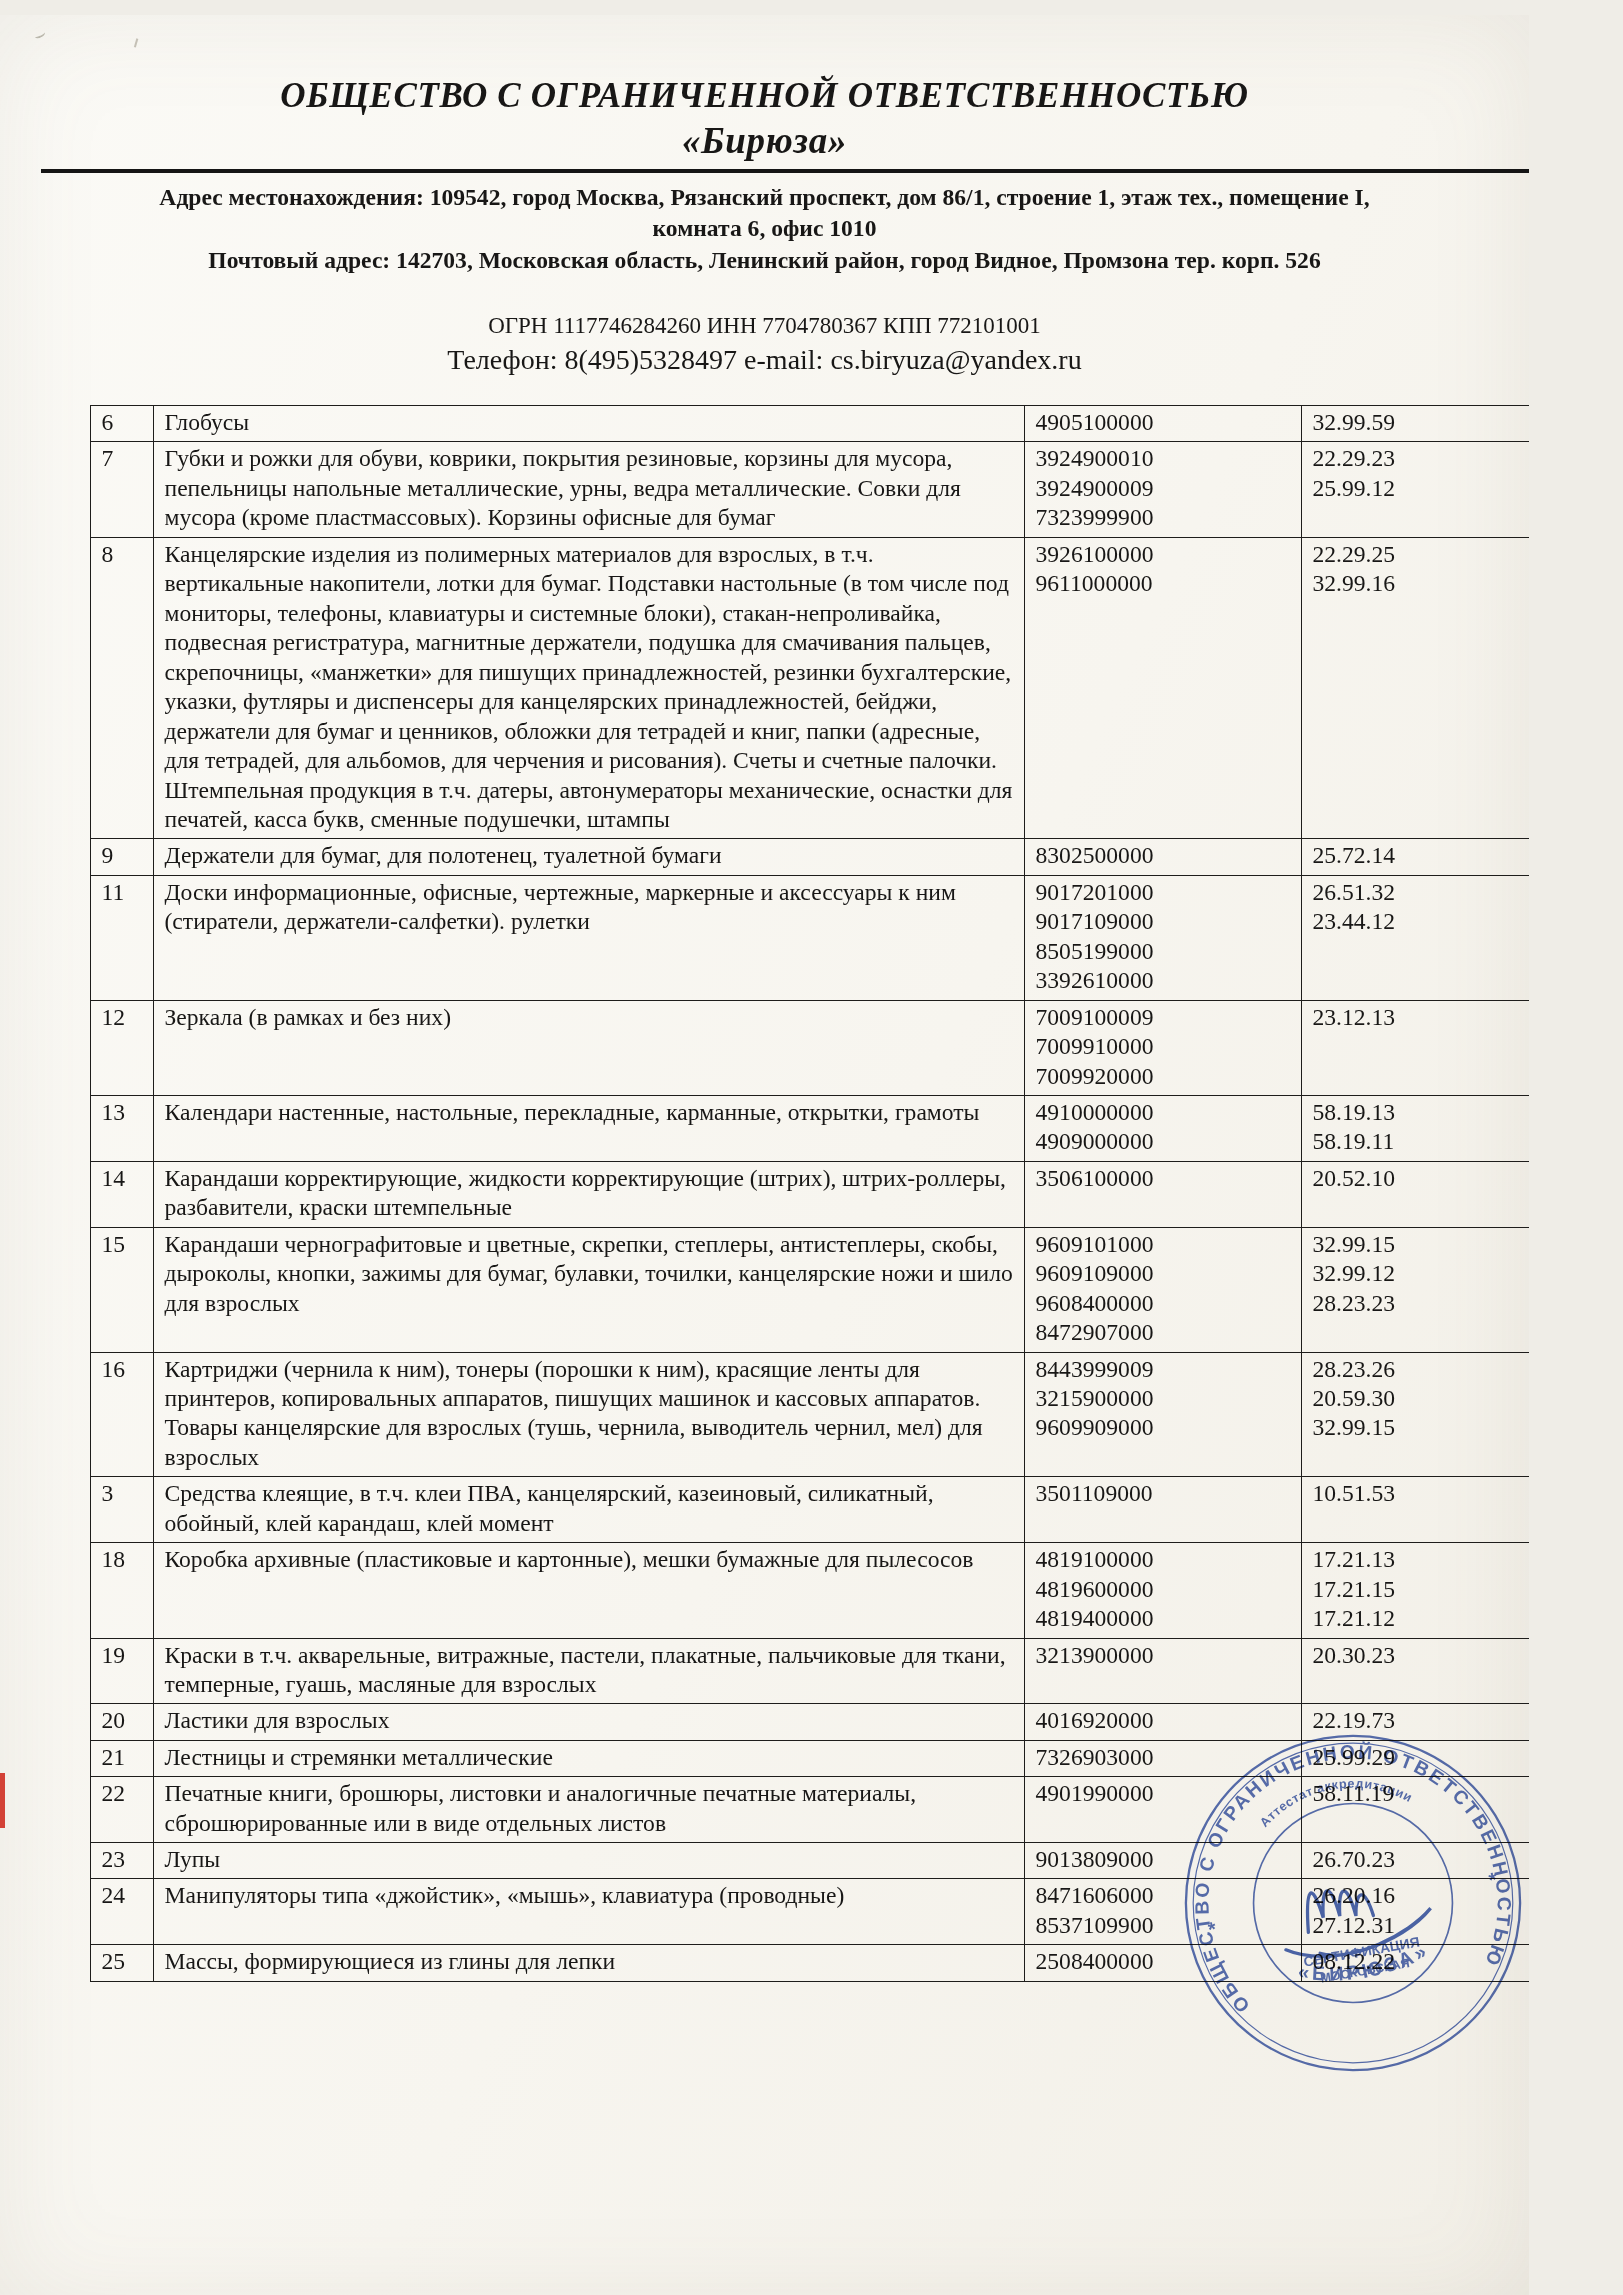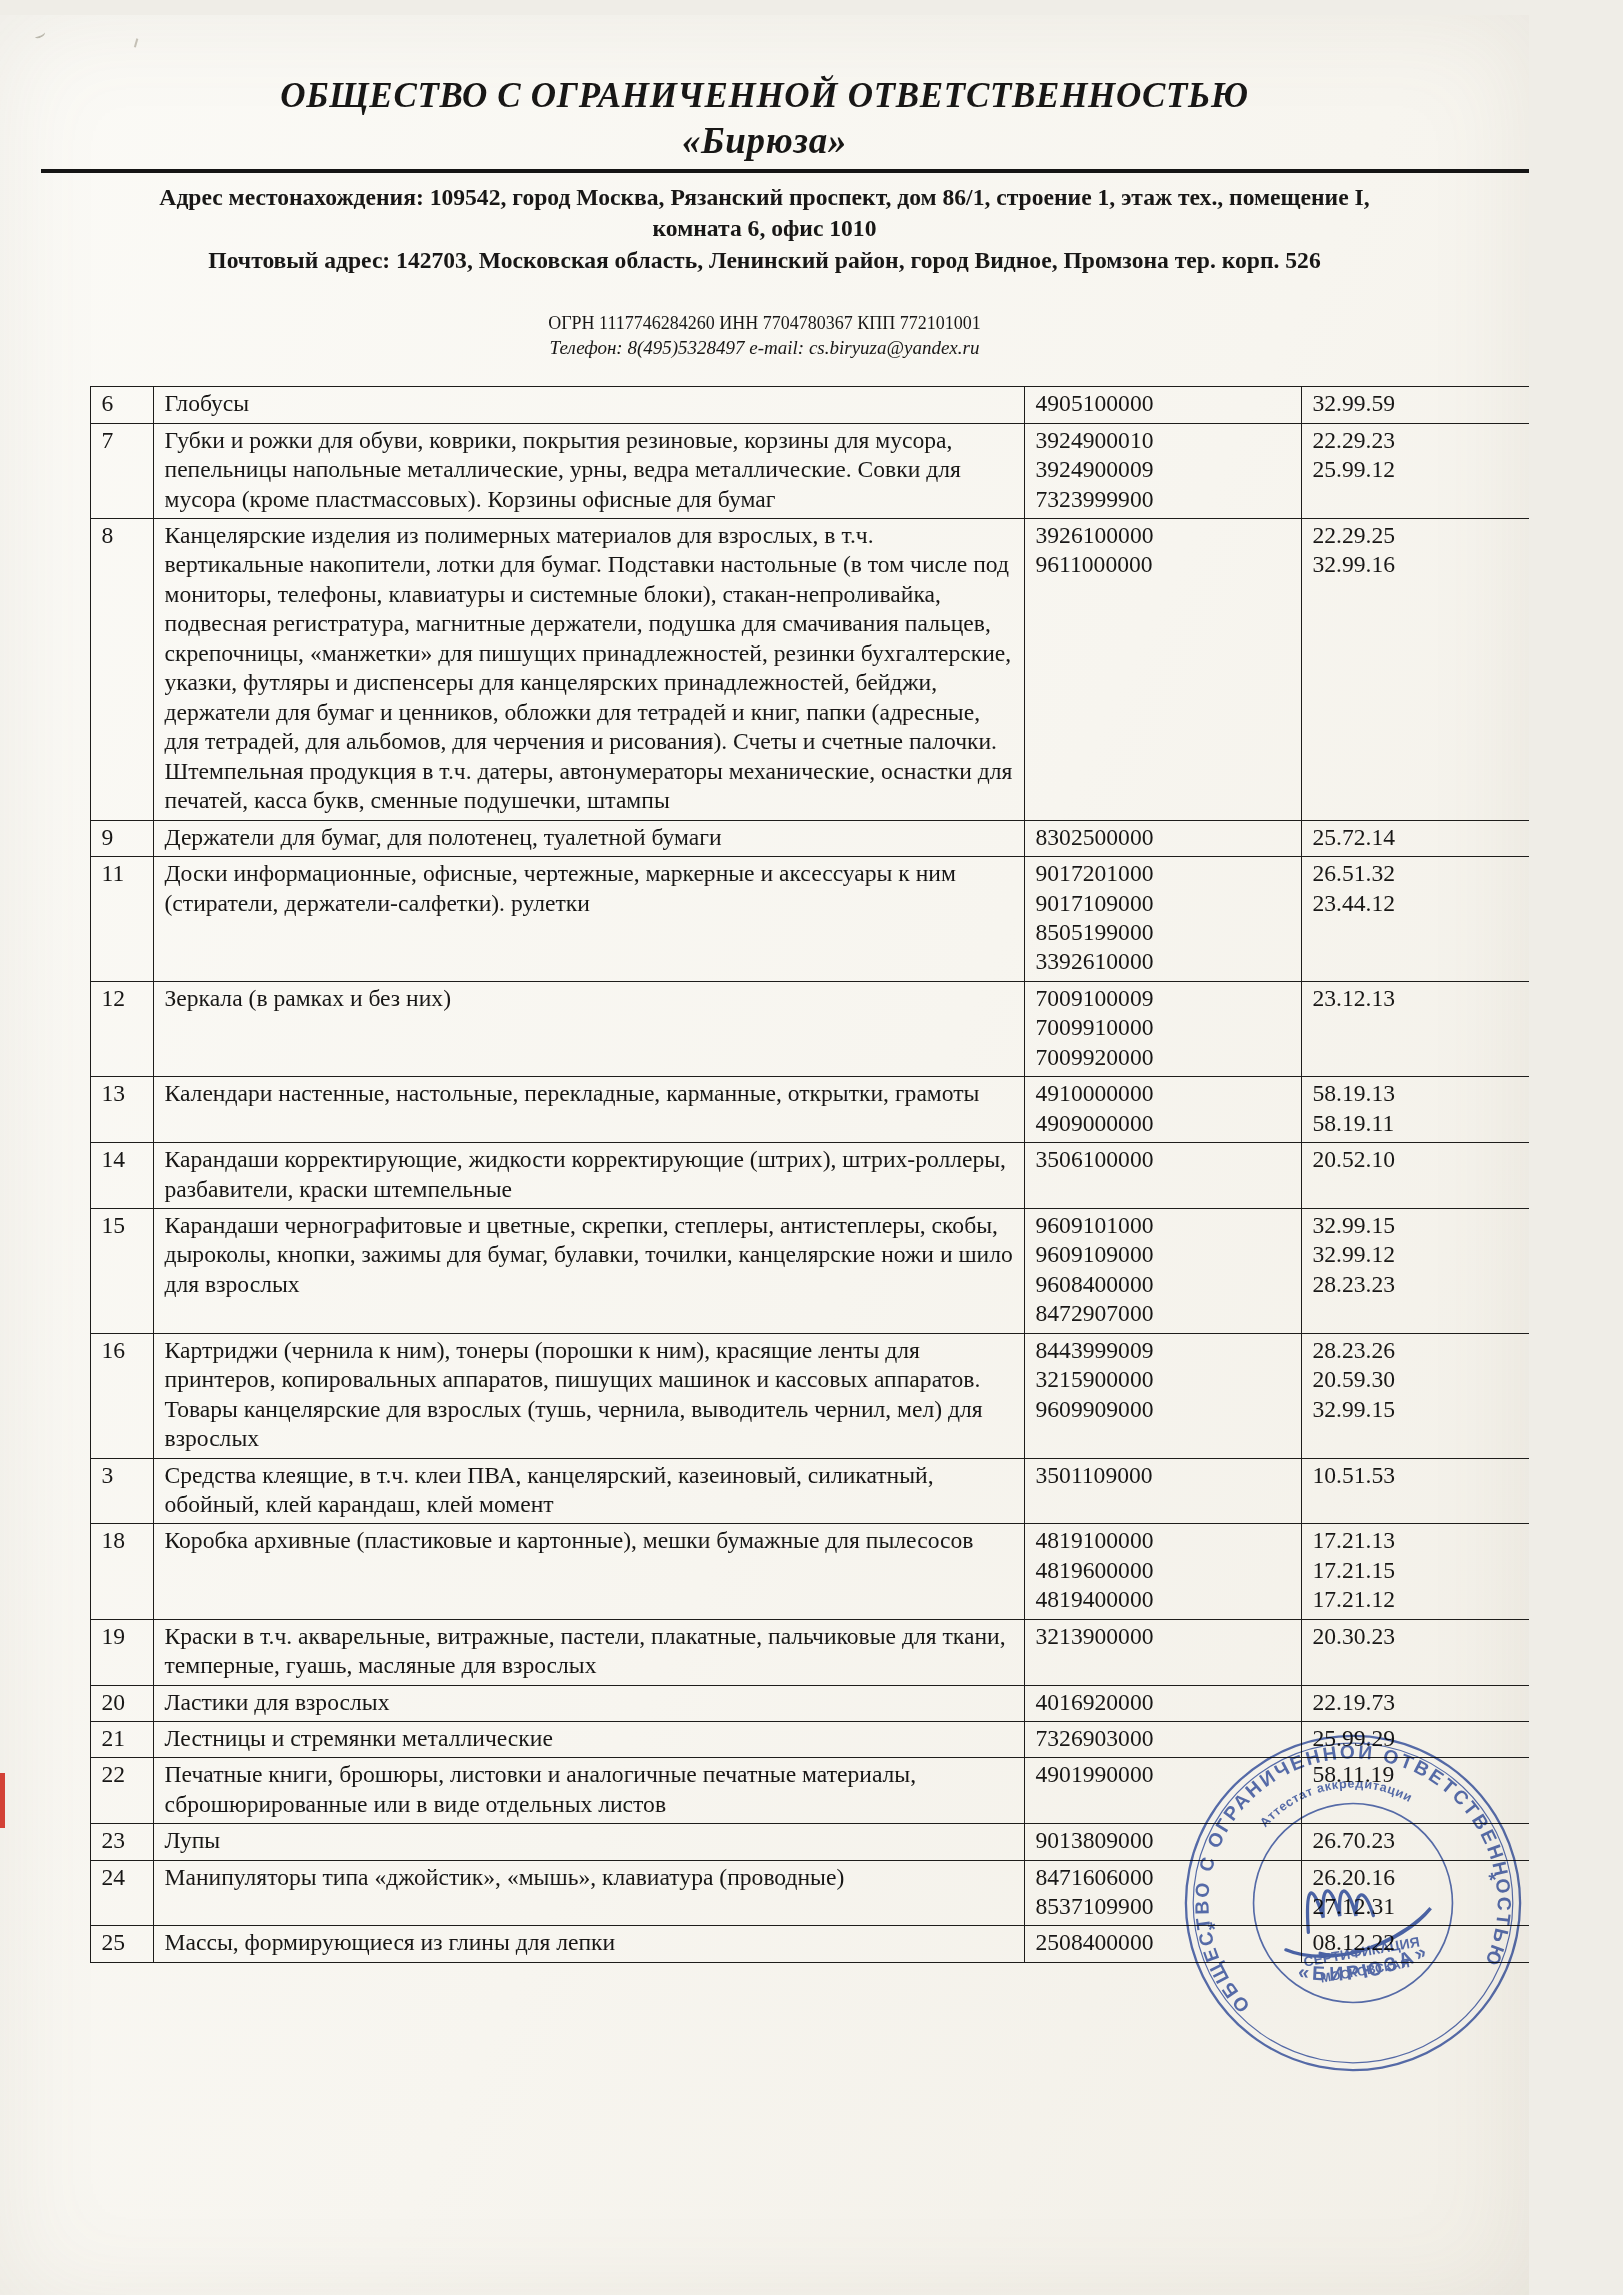--- a/index.html
+++ b/index.html
@@ -26,22 +26,22 @@
   .doc-title-name { font-size:37px; }
   .title-rule {
     margin:6.5px 0 9.2px 41px;
     width:1493px; height:3.3px; background:#151515;
   }
   .addr {
     font-size:23.6px; line-height:1.34;font-weight:bold;
   }
   .addr-1 { max-width:1243px; margin:0 auto; }
   .addr-2 { margin:0 auto; }
-  .reg-line { margin-top:34px; font-size:18px; line-height:1.34; }
-  .contact-line { font-size:19px; line-height:1.34;font-style:italic; }
+  .reg-line { margin-top:34px; font-size:23px; line-height:1.34; }
+  .contact-line { font-size:28px; line-height:1.34; }
   
   table.products {
     border-collapse:collapse;
     table-layout:fixed;
     margin:26px 0 0 90px;
     width:1444px;
   }
   table.products td {
     border:1.3px solid #1e1d1b;
     vertical-align:top;

